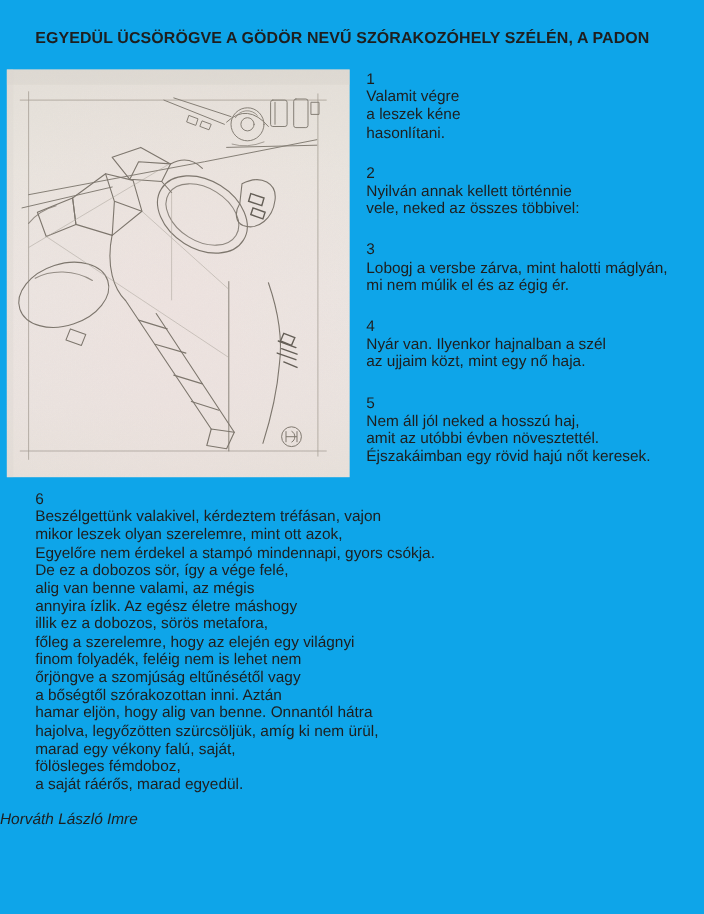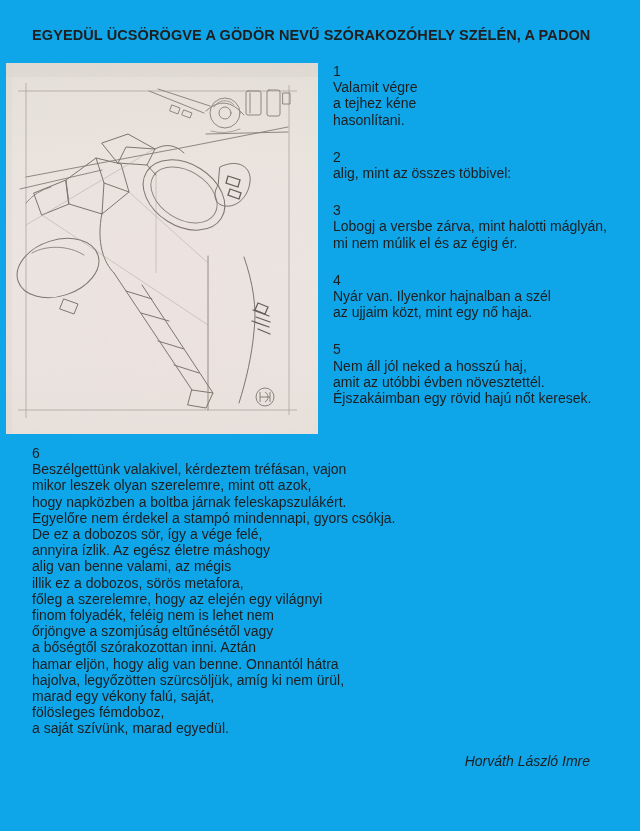--- a/index.html
+++ b/index.html
@@ -44,21 +44,21 @@
     font-size: 14px;
     line-height: 16.2px;
     white-space: nowrap;
   }
   .stanza-six-area {
     margin: 11px 20px 0 32px;
   }
   .author {
     margin-top: 16px;
     padding-right: 50px;
-    text-align: right;
+    text-align: left;
     font-size: 14px;
     line-height: 16.2px;
     font-style: italic;
     white-space: nowrap;
   }
 </style>
 </head>
 <body>
 
 <div class="page">
@@ -165,26 +165,27 @@
           <path d="M 254,329 V 339 M 264,329 V 339 M 254,334 H 264"></path>
           <path d="M 259,329 C 263,331 263,337 259,339"></path>
         </g>
       </svg>
     </figure>
 
     <div class="stanza-col" id="stanzas-right">
         <div class="stanza">
           <div class="stanza-number">1</div>
           <div class="poem-line">Valamit végre</div>
-          <div class="poem-line">a tejhez kéne</div>
+          <div class="poem-line">a leszek kéne</div>
           <div class="poem-line">hasonlítani.</div>
         </div>
         <div class="stanza">
           <div class="stanza-number">2</div>
-          <div class="poem-line">alig, mint az összes többivel:</div>
+          <div class="poem-line">Nyilván annak kellett történnie</div>
+          <div class="poem-line">vele, neked az összes többivel:</div>
         </div>
         <div class="stanza">
           <div class="stanza-number">3</div>
           <div class="poem-line">Lobogj a versbe zárva, mint halotti máglyán,</div>
           <div class="poem-line">mi nem múlik el és az égig ér.</div>
         </div>
         <div class="stanza">
           <div class="stanza-number">4</div>
           <div class="poem-line">Nyár van. Ilyenkor hajnalban a szél</div>
           <div class="poem-line">az ujjaim közt, mint egy nő haja.</div>
@@ -196,33 +197,32 @@
           <div class="poem-line">Éjszakáimban egy rövid hajú nőt keresek.</div>
         </div>
       </div>
   </div>
 
   <div class="stanza-six-area" id="stanza-six-area">
       <div class="stanza">
         <div class="stanza-number">6</div>
         <div class="poem-line">Beszélgettünk valakivel, kérdeztem tréfásan, vajon</div>
         <div class="poem-line">mikor leszek olyan szerelemre, mint ott azok,</div>
-        <div class="poem-line">hogy napközben a boltba járnak feleskapszulákért.</div>
         <div class="poem-line">Egyelőre nem érdekel a stampó mindennapi, gyors csókja.</div>
         <div class="poem-line">De ez a dobozos sör, így a vége felé,</div>
+        <div class="poem-line">alig van benne valami, az mégis</div>
         <div class="poem-line">annyira ízlik. Az egész életre máshogy</div>
-        <div class="poem-line">alig van benne valami, az mégis</div>
         <div class="poem-line">illik ez a dobozos, sörös metafora,</div>
         <div class="poem-line">főleg a szerelemre, hogy az elején egy világnyi</div>
         <div class="poem-line">finom folyadék, feléig nem is lehet nem</div>
         <div class="poem-line">őrjöngve a szomjúság eltűnésétől vagy</div>
         <div class="poem-line">a bőségtől szórakozottan inni. Aztán</div>
         <div class="poem-line">hamar eljön, hogy alig van benne. Onnantól hátra</div>
         <div class="poem-line">hajolva, legyőzötten szürcsöljük, amíg ki nem ürül,</div>
         <div class="poem-line">marad egy vékony falú, saját,</div>
         <div class="poem-line">fölösleges fémdoboz,</div>
-        <div class="poem-line">a saját szívünk, marad egyedül.</div>
+        <div class="poem-line">a saját ráérős, marad egyedül.</div>
       </div>
     </div>
 
   <div class="author">Horváth László Imre</div>
 
 </div>
 
 </body></html>

